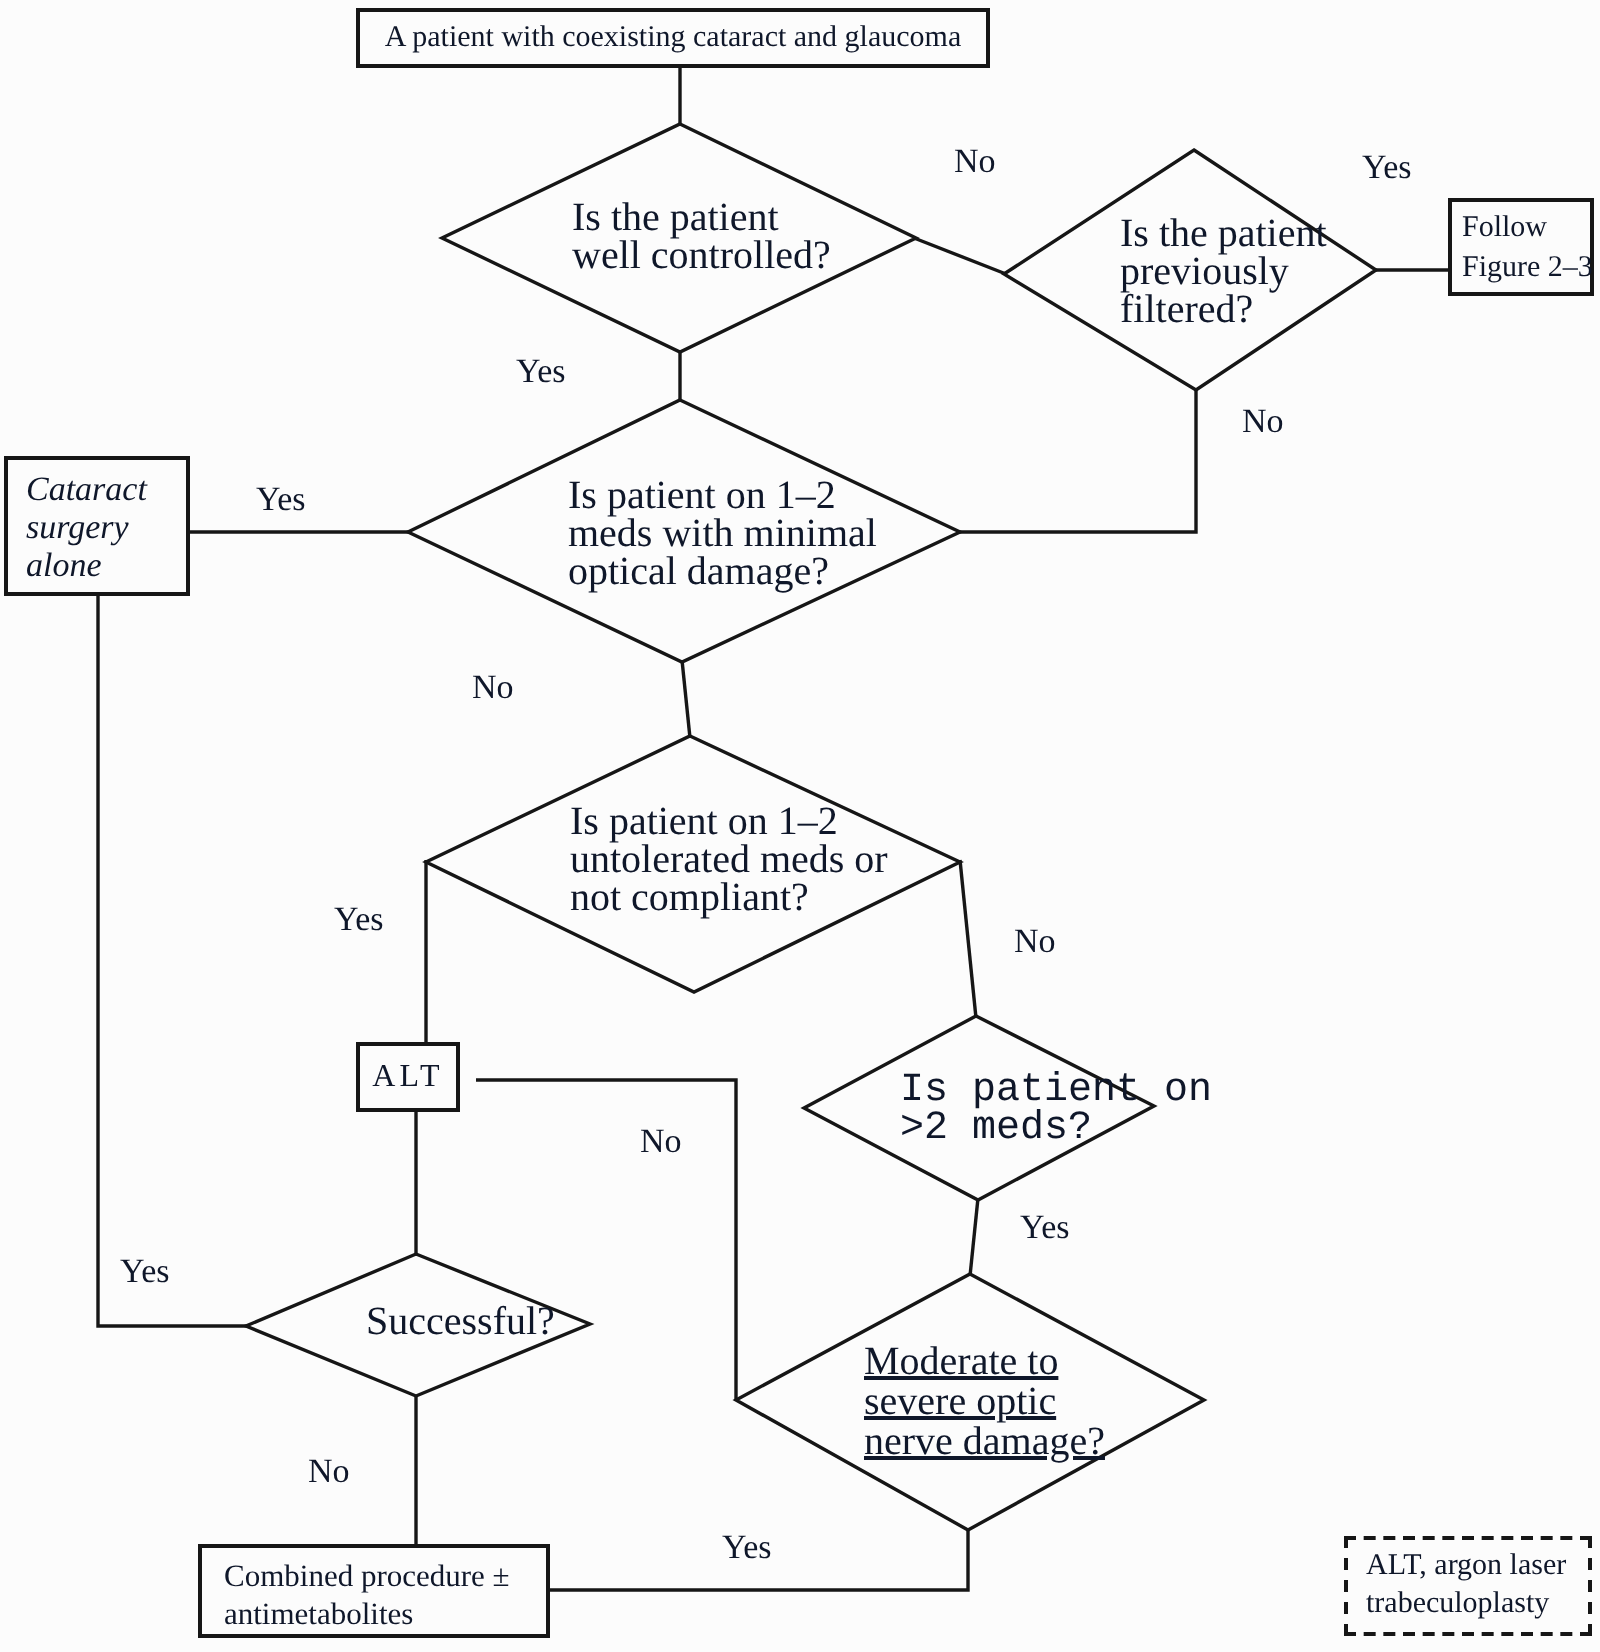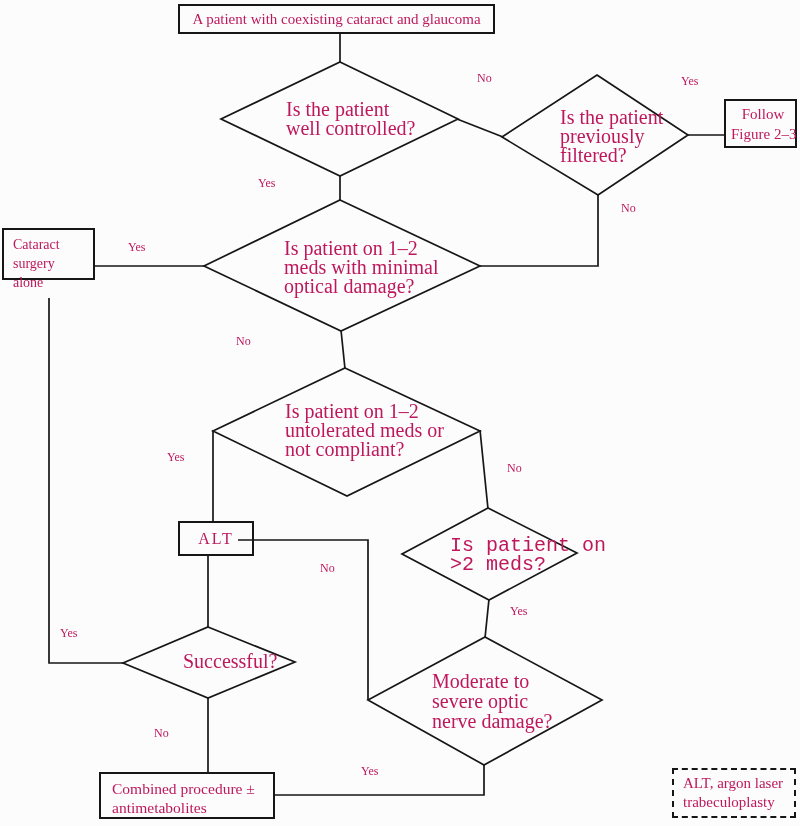--- a/index.html
+++ b/index.html
@@ -1,42 +1,42 @@
 <!DOCTYPE html>
 <html><head>
 <meta charset="utf-8">
 <style>
   html,body { margin:0; padding:0; background:#fcfcfc; }
   .fig {
     position:relative; width:800px; height:826px; background:#fcfcfc;
-    font-family:"Liberation Serif","DejaVu Serif",serif; color:#be185d; overflow:hidden;
+    font-family:"Liberation Serif","DejaVu Serif",serif; color:#0f172a; overflow:hidden;
   }
   .fig svg { position:absolute; left:0; top:0; }
   .box {
     position:absolute; border:2px solid #161616; box-sizing:border-box;
     white-space:pre; background:transparent;
   }
   .box-center { display:flex; align-items:center; justify-content:center; }
   .dtext { position:absolute; white-space:pre; font-size:20px; line-height:19px; }
-  .lbl { position:absolute; font-size:12px; }
+  .lbl { position:absolute; font-size:17px; }
 
   #b-start    { left:178px; top:4px;   width:317px; height:30px; font-size:15px; }
-  #b-follow   { left:724px; top:99px;  width:73px;  height:49px; padding:3px 0 0 5px;  font-size:15px;   line-height:20px;text-align:center; }
-  #b-cataract { left:2px;   top:228px; width:93px;  height:52px; padding:5px 0 0 9px;  font-size:14px; line-height:19px; }
-  #b-alt      { left:178px; top:521px; width:76px;  height:35px; font-size:16px; letter-spacing:2px; }
+  #b-follow   { left:724px; top:99px;  width:73px;  height:49px; padding:3px 0 0 5px;  font-size:15px;   line-height:20px; }
+  #b-cataract { left:2px;   top:228px; width:93px;  height:70px; padding:5px 0 0 9px;  font-size:17px; line-height:19px;font-style:italic; }
+  #b-alt      { left:178px; top:521px; width:52px;  height:35px; font-size:16px; letter-spacing:2px; }
   #b-combined { left:99px;  top:772px; width:176px; height:47px; padding:5px 0 0 11px; font-size:15.5px; line-height:19px; }
   #b-legend   { left:672px; top:768px; width:124px; height:50px; padding:4px 0 0 9px;  font-size:15px;   line-height:19px; border-style:dashed; }
 
   #t-wellcontrolled { left:286px; top:100px; }
   #t-prevfiltered   { left:560px; top:108px; }
   #t-medsminimal    { left:284px; top:239px; }
   #t-untolerated    { left:285px; top:402px; }
   #t-gt2meds        { left:450px; top:536px;font-family:Liberation Mono, monospace; }
   #t-successful     { left:183px; top:652px; }
-  #t-opticnerve     { left:432px; top:671px; line-height:20px; }
+  #t-opticnerve     { left:432px; top:671px; line-height:20px;text-decoration:underline; }
 
   #l-no-wc    { left:477px; top:71px; }
   #l-yes-pf   { left:681px; top:74px; }
   #l-yes-wc   { left:258px; top:176px; }
   #l-no-pf    { left:621px; top:201px; }
   #l-yes-mm   { left:128px; top:240px; }
   #l-no-mm    { left:236px; top:334px; }
   #l-yes-um   { left:167px; top:450px; }
   #l-no-um    { left:507px; top:461px; }
   #l-no-alt   { left:320px; top:561px; }

